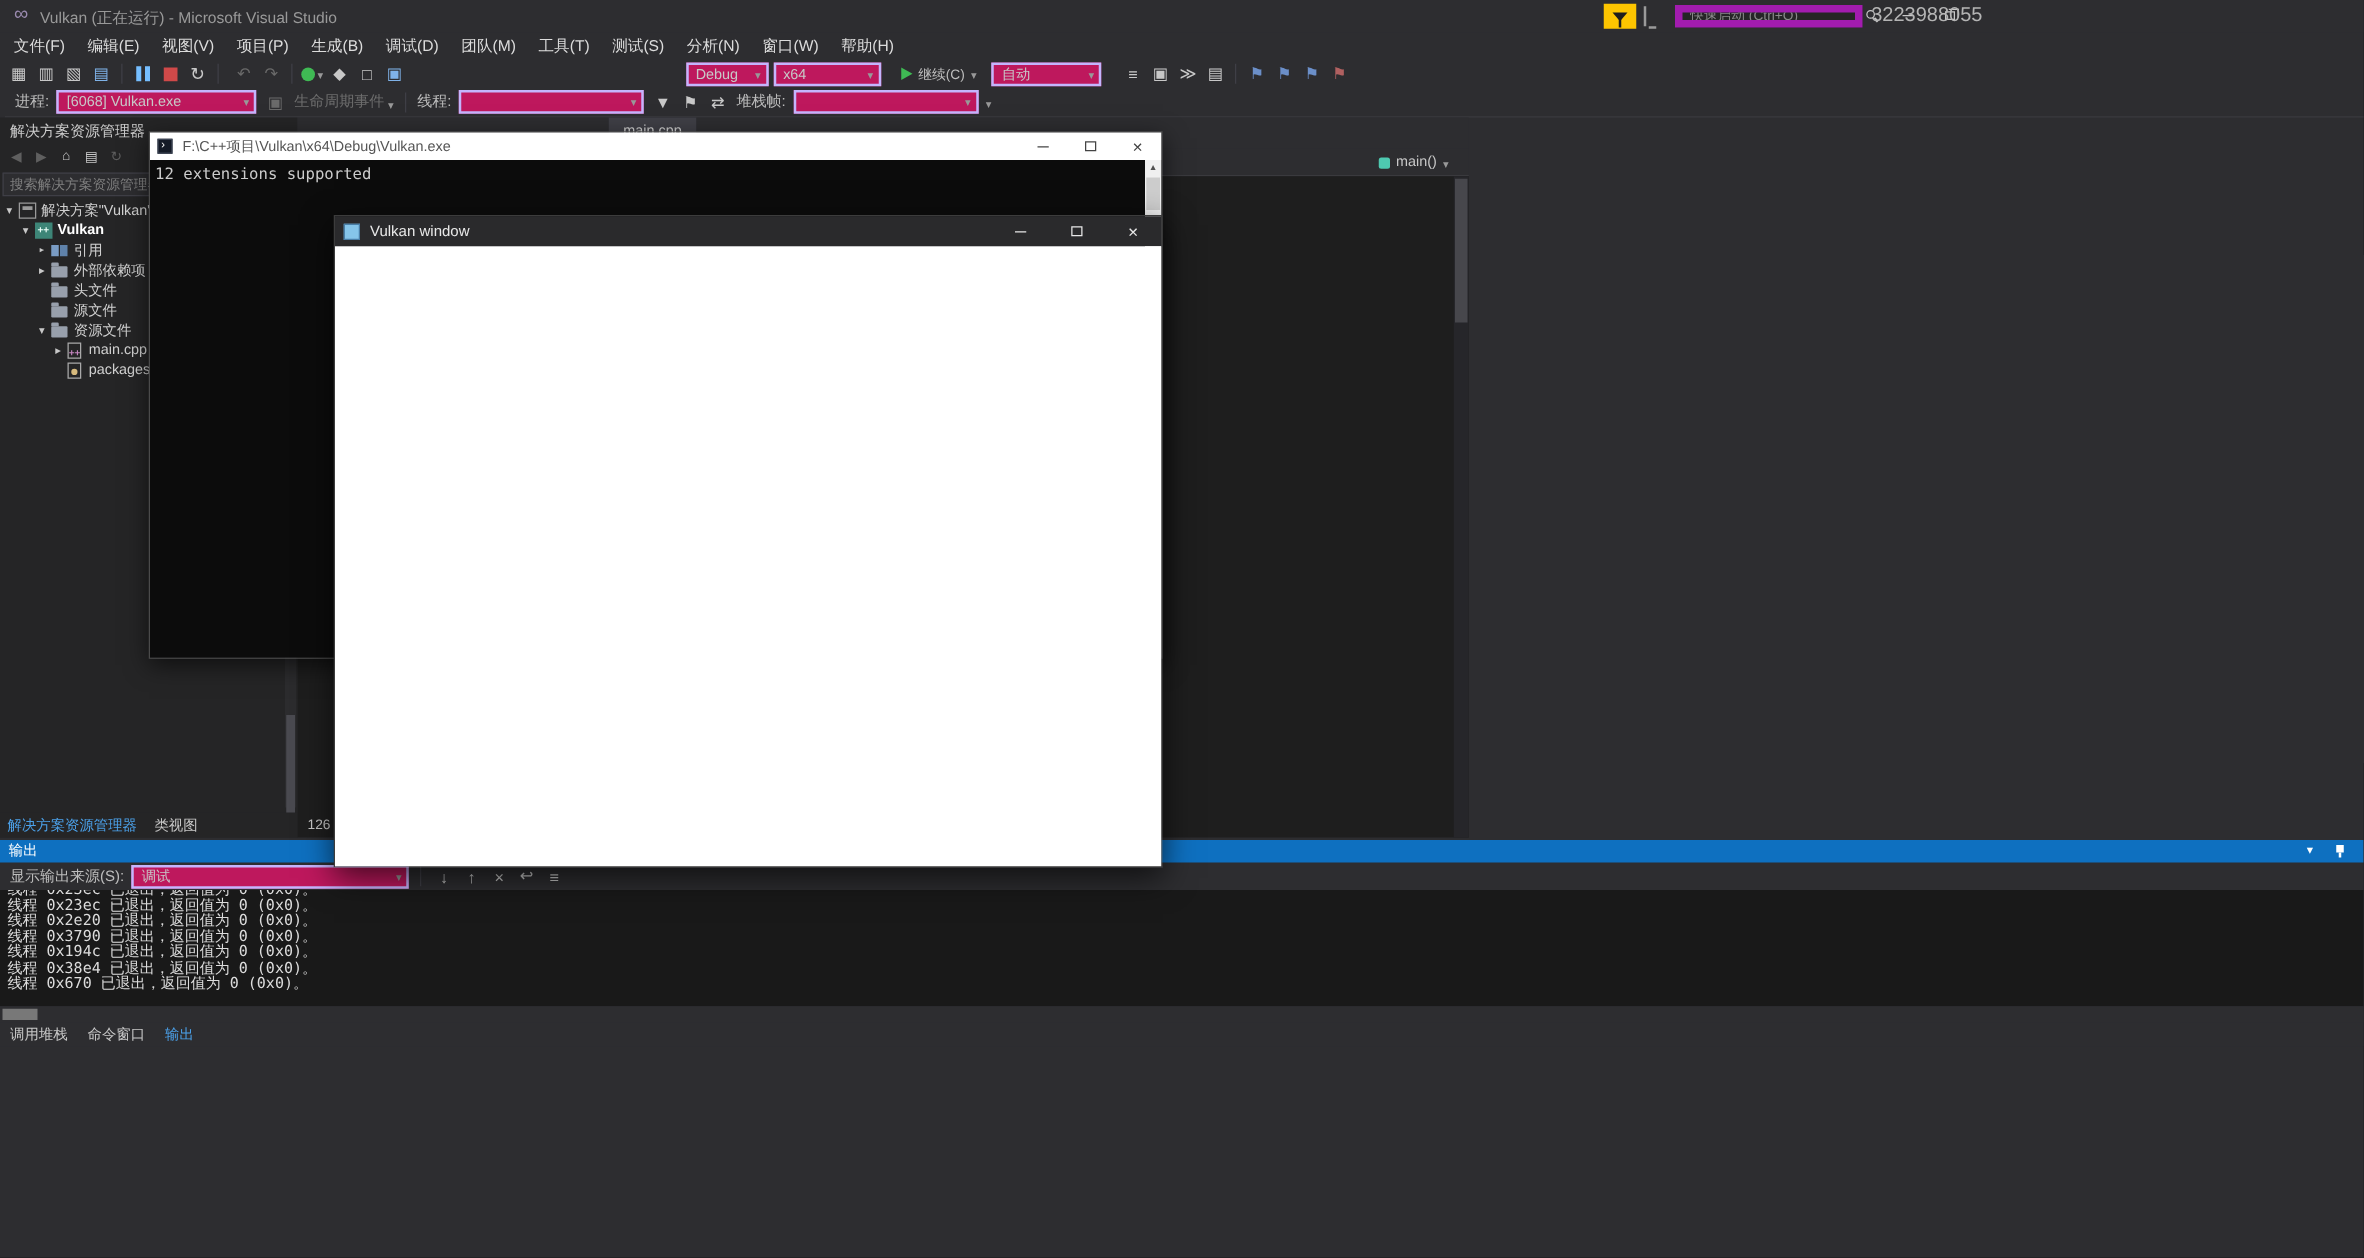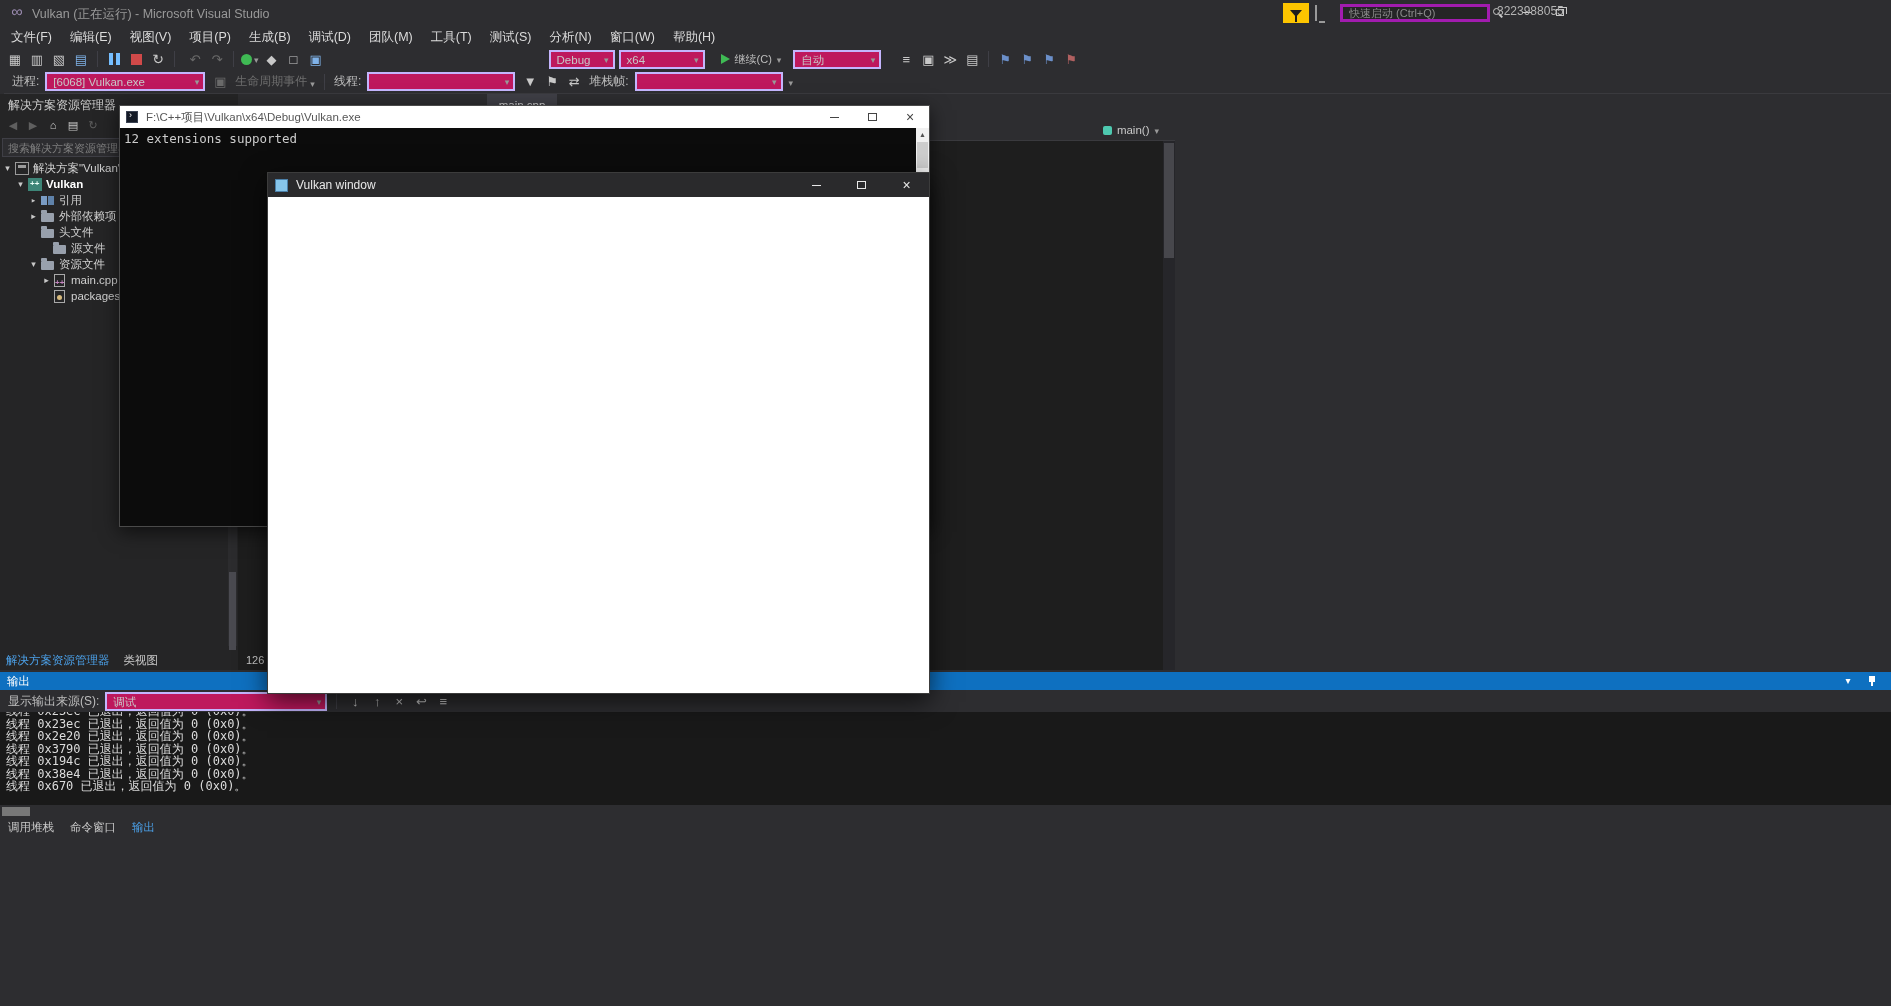--- a/index.html
+++ b/index.html
@@ -11,37 +11,37 @@
   .titlebar{position:absolute;left:0;top:0;width:1891px;height:26px;background:#2d2d30;}
   .vs-logo{position:absolute;left:8px;top:2px;width:18px;height:20px;color:#9b8bb0;font-size:16px;line-height:20px;text-align:center;}
   .vs-logo::before{content:"∞";}
   .title-text{position:absolute;left:32px;top:6px;color:#999999;font-size:12.5px;white-space:nowrap;}
   .filter-btn{position:absolute;left:1283px;top:3px;width:26px;height:20px;background:#fdc500;display:flex;align-items:center;justify-content:center;cursor:pointer;}
   .funnel{width:0;height:0;border-left:6px solid transparent;border-right:6px solid transparent;border-top:7px solid #1d1d1d;position:relative;}
   .funnel::after{content:"";position:absolute;left:-1px;top:-2px;width:2px;height:7px;background:#1d1d1d;}
   .feedback-btn{position:absolute;left:1315px;top:6px;width:16px;height:13px;}
   .monitor{width:14px;height:10px;border:1px solid #9a9a9a;position:relative;}
   .monitor::after{content:"";position:absolute;left:3px;bottom:-3px;width:6px;height:2px;background:#9a9a9a;}
-  .quicklaunch{position:absolute;left:1340px;top:4px;width:150px;height:18px;background:#252526;border:3px solid #a21caf;
+  .quicklaunch{position:absolute;left:1340px;top:4px;width:150px;height:18px;background:#252526;border:6px solid #a21caf;
                color:#bbbbbb;font-size:11px;padding:0 32px 0 6px;outline:none;font-family:inherit;}
   .quicklaunch::placeholder{color:#8a8a8a;}
   .magnifier{position:absolute;left:1493px;top:8px;width:11px;height:11px;}
   .magnifier::before{content:"";position:absolute;left:0;top:0;width:7px;height:7px;border:1.5px solid #c8c8c8;border-radius:50%;}
   .magnifier::after{content:"";position:absolute;left:6px;top:7px;width:4px;height:1.5px;background:#c8c8c8;transform:rotate(45deg);}
   .cap-btn{position:absolute;top:0;width:32px;height:24px;display:flex;align-items:center;justify-content:center;color:#c8c8c8;cursor:pointer;}
   .cap-min{left:1510px;}
   .cap-restore{left:1544px;}
   .glyph-minbar{width:9px;height:1px;background:currentColor;display:block;}
   .glyph-restore{width:8px;height:7px;border:1px solid currentColor;position:relative;display:block;}
   .glyph-restore::before{content:"";position:absolute;left:2px;top:-3px;width:8px;height:7px;border:1px solid currentColor;border-bottom:none;border-left:none;}
 
   
   .menubar{position:absolute;left:0;top:26px;width:1891px;height:22px;display:flex;align-items:center;padding-left:2px;}
   .menu-item{padding:3px 9px;color:#dcdcdc;font-size:12.5px;cursor:default;white-space:nowrap;}
-  .menu-right-text{position:absolute;left:1497px;top:4px;color:#b4b4b4;font-size:12px;}
+  .menu-right-text{position:absolute;left:1497px;top:4px;color:#b4b4b4;font-size:16px;}
 
   
   .toolbar1{position:absolute;left:0;top:48px;width:1891px;height:22px;display:flex;align-items:center;gap:4px;padding-left:6px;}
   .toolbar2{position:absolute;left:4px;top:70px;width:1891px;height:24px;display:flex;align-items:center;gap:6px;padding-left:8px;border-bottom:1px solid #3a3a3e;}
   .tb-icon{width:18px;height:18px;display:inline-flex;align-items:center;justify-content:center;font-size:13px;cursor:pointer;}
   .tb-sep{width:1px;height:16px;background:#3f3f46;margin:0 3px;flex:none;}
   .pause-glyph{width:11px;height:12px;border-left:4px solid #75beff;border-right:4px solid #75beff;display:block;}
   .stop-glyph{width:11px;height:11px;background:#d04949;display:block;}
   .restart-glyph::before{content:"↻";color:#c8c8c8;font-size:14px;}
   .green-dot-btn{display:inline-flex;align-items:center;gap:2px;cursor:pointer;}
@@ -318,21 +318,21 @@
           <span class="tree-icon"></span>
           <span class="tree-label">外部依赖项</span>
         </div>
 
         <div class="tree-row" data-icon="folder" data-chevron="none" style="padding-left: 28px;">
           <span class="twisty"></span>
           <span class="tree-icon"></span>
           <span class="tree-label">头文件</span>
         </div>
 
-        <div class="tree-row" data-icon="folder" data-chevron="none" style="padding-left: 40px;">
+        <div class="tree-row" data-icon="folder" data-chevron="none" style="padding-left: 28px;">
           <span class="twisty"></span>
           <span class="tree-icon"></span>
           <span class="tree-label">源文件</span>
         </div>
 
         <div class="tree-row" data-icon="folder" data-chevron="expanded" style="padding-left: 28px;">
           <span class="twisty"></span>
           <span class="tree-icon"></span>
           <span class="tree-label">资源文件</span>
         </div>

